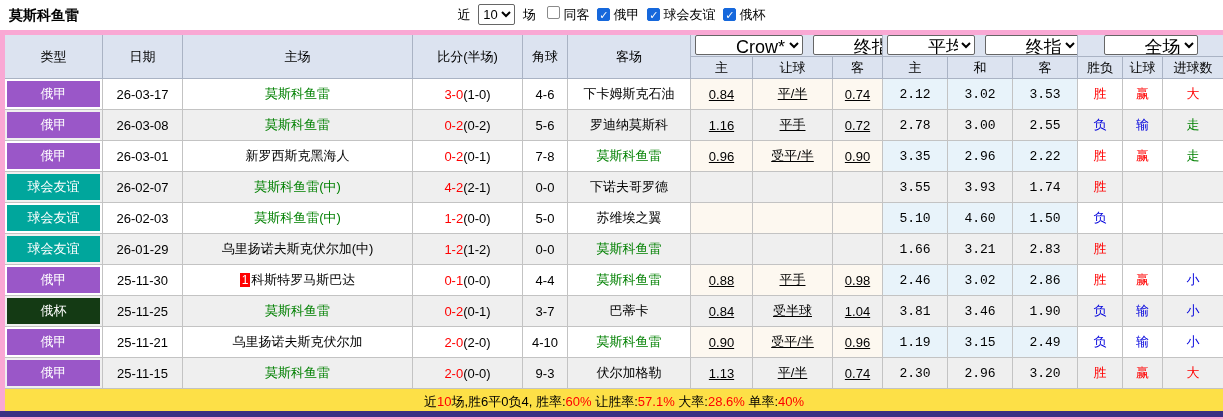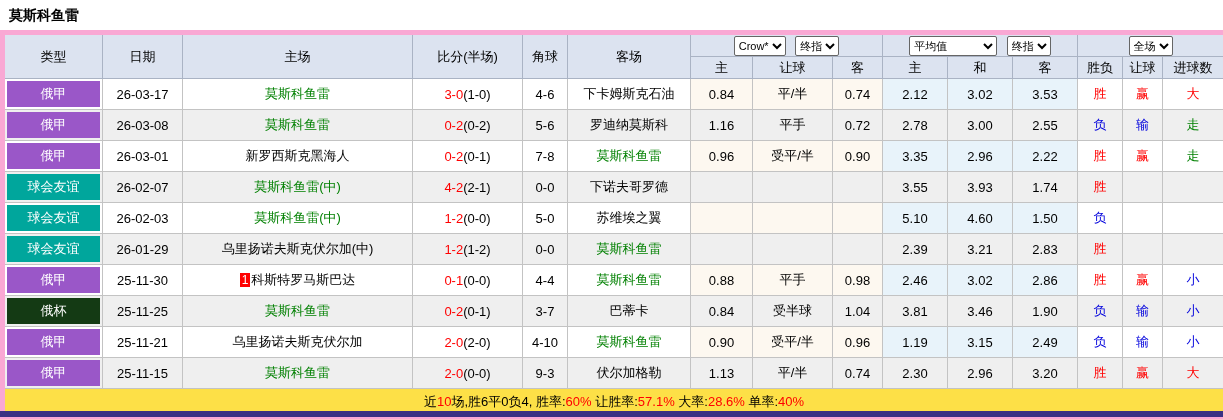--- a/index.html
+++ b/index.html
@@ -42,28 +42,28 @@
     overflow:hidden; white-space:nowrap; padding:0 1px;
   }
   .grid thead th {
     background:#dce3f0; font-weight:normal; border-color:#aab3c4;
   }
   tr.h1 { height:24px; }
   tr.h2 { height:22px; }
   tbody tr { height:30px; }
   tr.sumrow { height:29px; }
   .sel-cell select {
-    font-size:11px; height:20px; margin:0 3px;
-    border:1px solid #666; border-radius:2px; background:#fff;
+    font-size:18px; height:20px; margin:0 3px;
+    border:1px solid #666; border-radius:2px; background:#fff;padding-left:36px;
   }
   
   tbody tr:nth-child(even) td { background:#efefef; }
   
-  tbody td.crow { background:#fdf8f0; }
-  tbody td.avg  { background:#e8f3fa; }
+  tbody td.crow { background:#fdf8f0;text-decoration:underline; }
+  tbody td.avg  { background:#e8f3fa;font-family:Liberation Mono, monospace; }
   
   td.type-td { padding:1px; }
   .pill { margin:1px; height:26px; line-height:26px; color:#fff; }
   .pill.purple { background:#9a57c8; }
   .pill.teal   { background:#00a69c; }
   .pill.dgreen { background:#143a14; }
   
   .t-red   { color:#ff0000; }
   .t-blue  { color:#0000dd; }
   .t-green { color:#008000; }
@@ -80,20 +80,28 @@
   .bottom-bar {
     position:absolute; left:0; right:0; bottom:2px; height:6px;
     background:#3a3183;
   }
 </style>
 </head>
 <body>
 
 <div class="topbar">
   <span class="page-title">莫斯科鱼雷</span>
+  <div class="controls">
+    <span>近</span>
+    <select>
+      <option>10</option>
+    </select>
+    <span>场</span>
+    <span id="checkboxes"><span class="cb"></span><span class="cb-label">同客</span><span class="cb checked">✓</span><span class="cb-label">俄甲</span><span class="cb checked">✓</span><span class="cb-label">球会友谊</span><span class="cb checked">✓</span><span class="cb-label">俄杯</span></span>
+  </div>
 </div>
 
 <table class="grid">
   <colgroup>
     <col style="width:100px">
       <col style="width:80px">
       <col style="width:230px">
     <col style="width:110px">
       <col style="width:45px">
       <col style="width:123px">
@@ -240,21 +248,21 @@
           <div class="pill teal">球会友谊</div>
         </td>
         <td>26-01-29</td>
         <td><span class="t-black">乌里扬诺夫斯克伏尔加(中)</span></td>
         <td><span class="t-red">1-2</span><span class="t-black">(1-2)</span></td>
         <td>0-0</td>
         <td><span class="t-green">莫斯科鱼雷</span></td>
         <td class="crow"></td>
         <td class="crow"></td>
         <td class="crow"></td>
-        <td class="avg">2.39</td>
+        <td class="avg">1.66</td>
         <td class="avg">3.21</td>
         <td class="avg">2.83</td>
         <td><span class="t-red">胜</span></td>
         <td></td>
         <td></td>
       </tr>
       <tr>
         <td class="type-td">
           <div class="pill purple">俄甲</div>
         </td>

